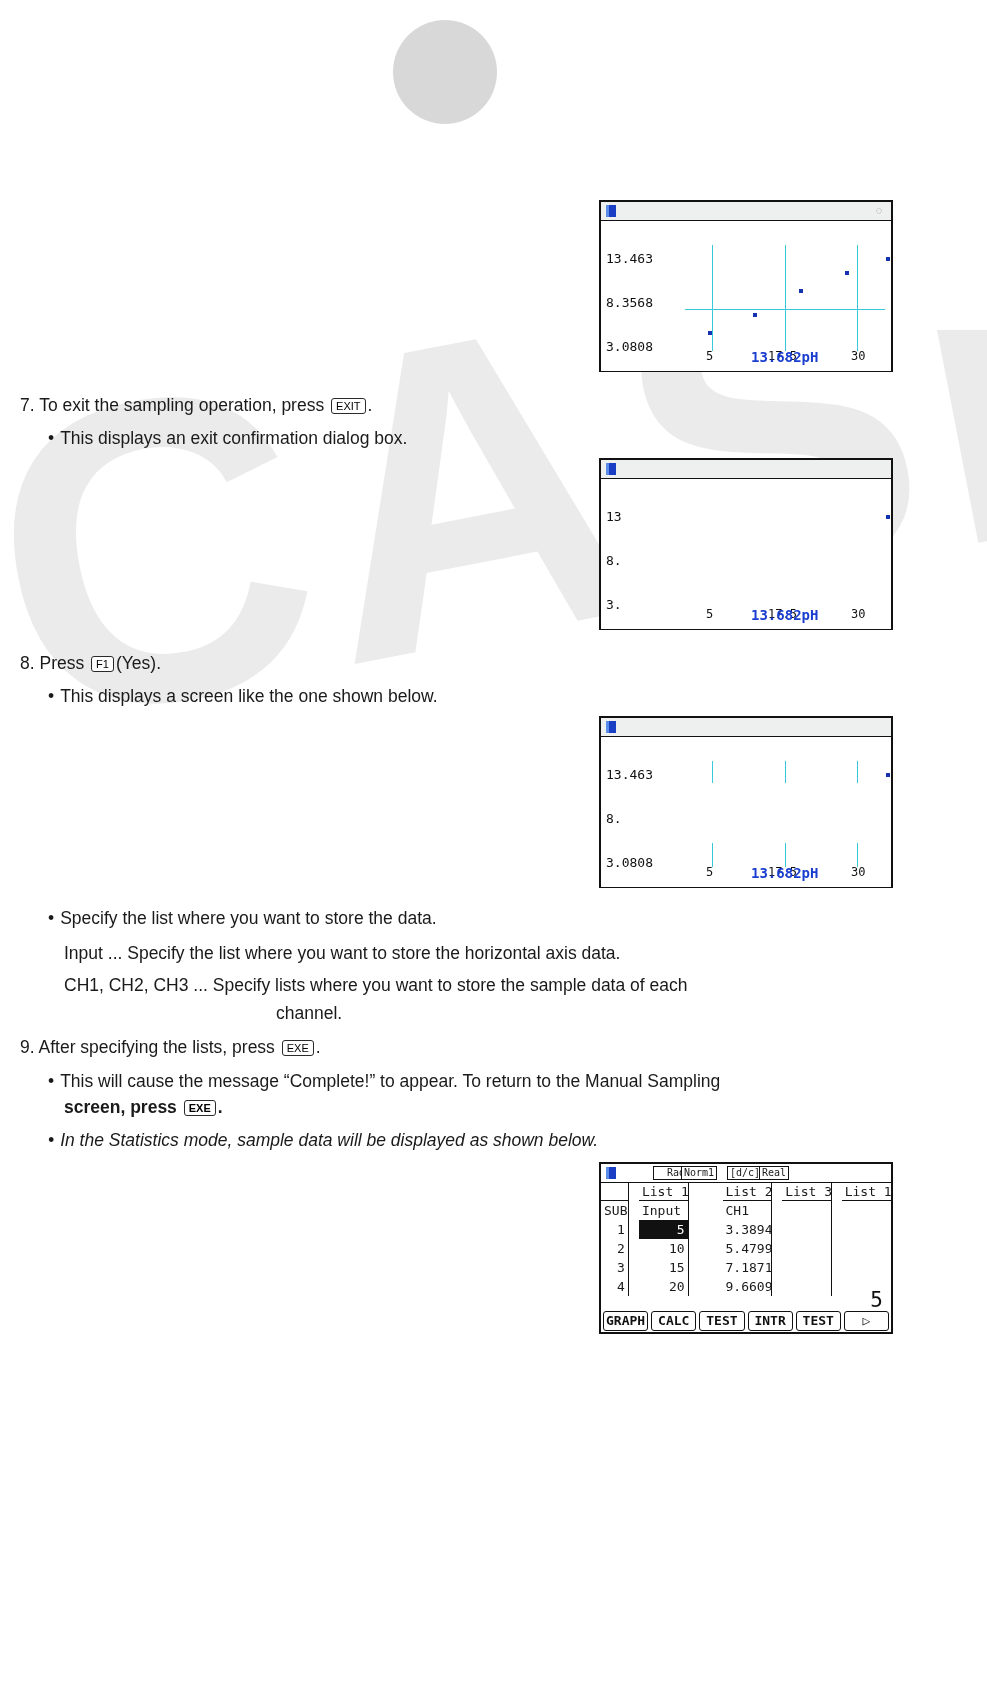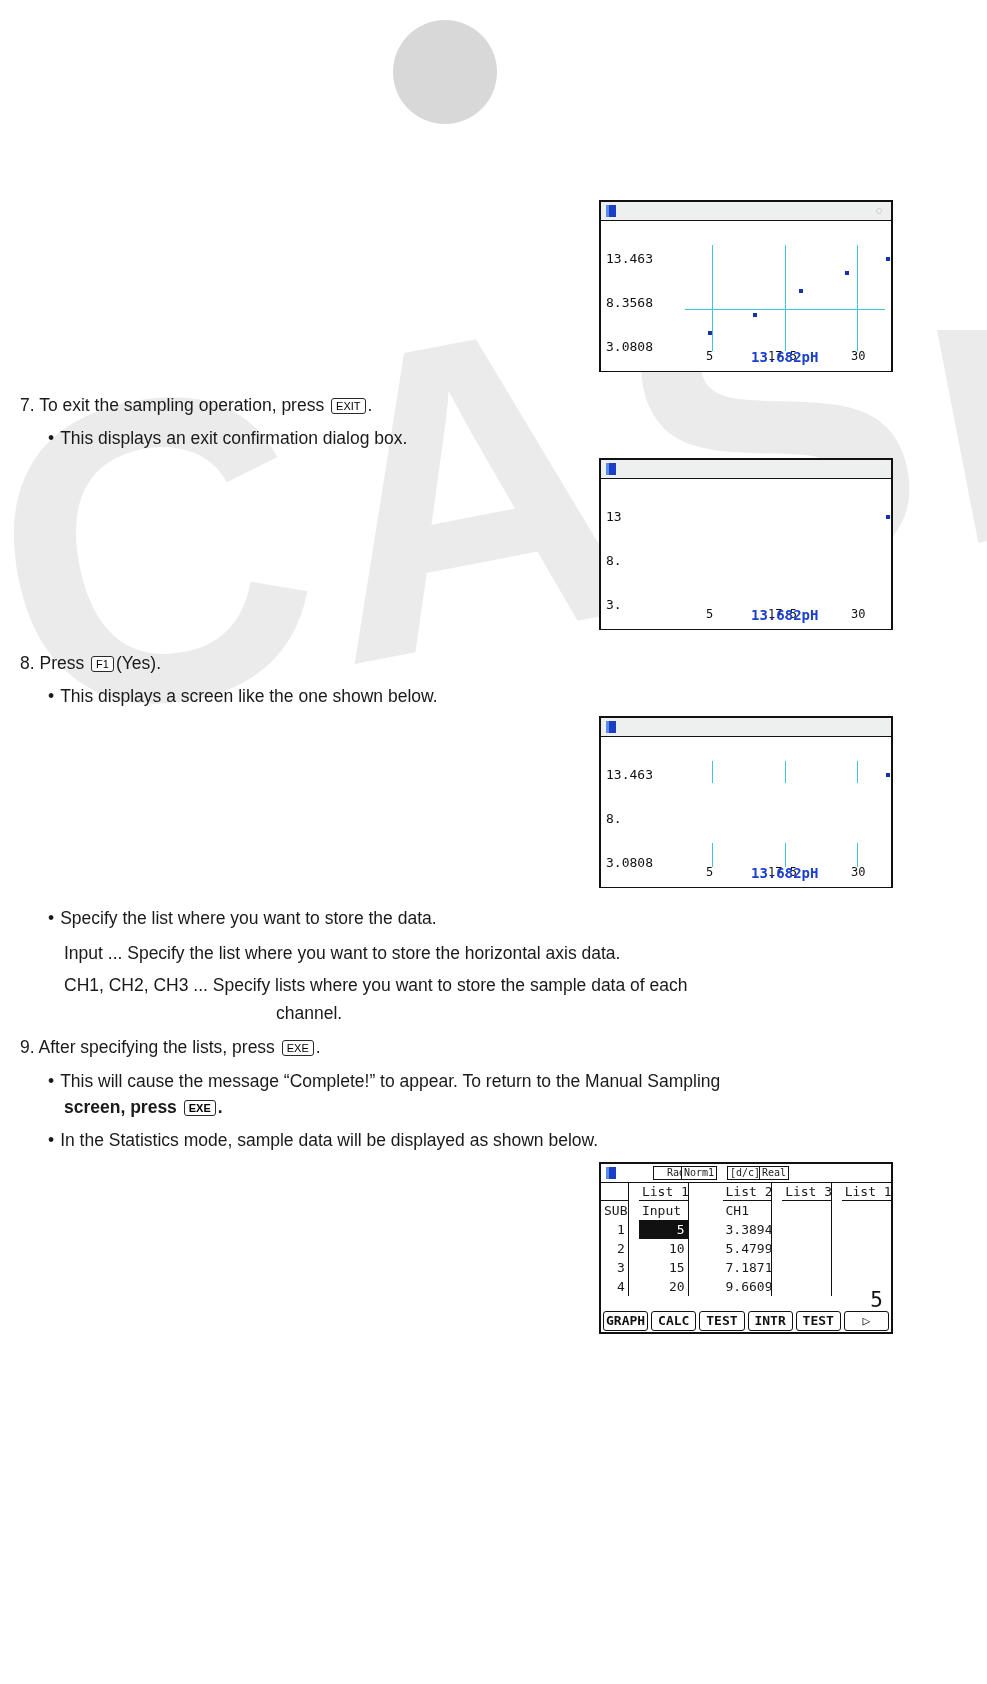--- a/index.html
+++ b/index.html
@@ -397,21 +397,21 @@
   </div>
 
   <div class="bullet" style="left:48px; top:1068px; width:840px;">
     <span class="dot">•</span><span>This will cause the message “Complete!” to appear. To return to the Manual Sampling</span>
   </div>
   <div class="para" style="left:64px; top:1094px; width:500px;font-weight:bold;">
     <span>screen, press</span>
     <span class="key">EXE</span><span>.</span>
   </div>
 
-  <div class="bullet" style="left:48px; top:1127px; width:840px;">
+  <div class="bullet" style="left:48px; top:1127px; width:840px;font-style:italic;">
     <span class="dot">•</span><span>In the Statistics mode, sample data will be displayed as shown below.</span>
   </div>
 
   <div class="screen" style="left:599px; top:1162px; width:294px; height:172px;">
     <div class="stat-head" style="height:18px;">
       <div class="scr-icon-book" style="top:3px;"></div>
       <div class="statusbox" style="left:52px;padding-left:13px;">Rad</div>
       <div class="statusbox" style="left:80px;">Norm1</div>
       <div class="statusbox" style="left:126px;">[d/c]</div>
       <div class="statusbox" style="left:158px;">Real</div>

